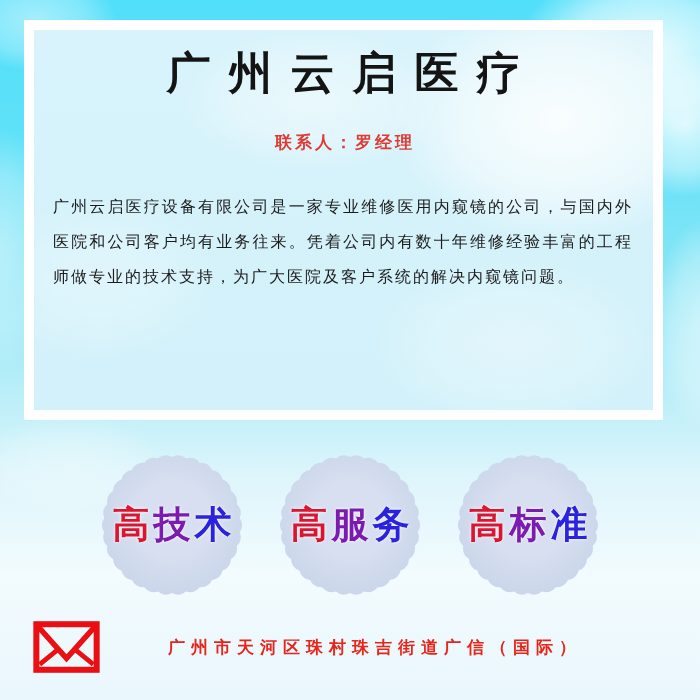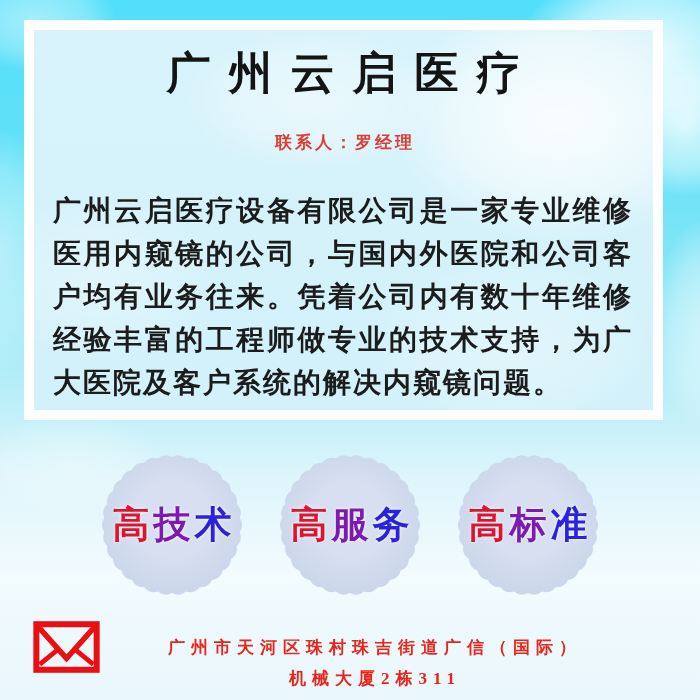--- a/index.html
+++ b/index.html
@@ -70,27 +70,26 @@
     font-family: "Liberation Serif", "DejaVu Serif", serif;
     font-size: 17px;
     font-weight: 600;
     letter-spacing: 3px;
     color: var(--contact, #e03a33);
   }
   .card-desc {
     position: absolute;
     left: 19px; top: 159px;
     width: 580px;
-    font-size: 28px;
-    line-height: 43px;
+    font-size: 16px;
+    line-height: 35px;
     letter-spacing: 2px;
     color: var(--description, #1c1c1c);
     word-break: break-all;
     text-align: justify;
-    font-weight: bold;
   }
 
   .badges {
     position: absolute;
     left: 0; top: 451px;
     width: 100%;
     display: flex;
     justify-content: center;
     gap: 30px;
   }
@@ -198,16 +197,15 @@
   <span class="footer-envelope">
     <svg viewBox="0 0 100 80" fill="none" stroke="currentColor">
       <rect x="5" y="6" width="90" height="68" stroke-width="9"></rect>
       <path d="M 8 10 L 50 57 L 92 10" stroke-width="8"></path>
       <path d="M 10 66 L 37 44 M 90 66 L 63 44" stroke-width="7"></path>
     </svg>
   </span>
 
   <div class="footer-address">
     <div>广州市天河区珠村珠吉街道广信（国际）</div>
-    <div>机械大厦2栋311</div>
   </div>
 
 </div>
 
 </body></html>

